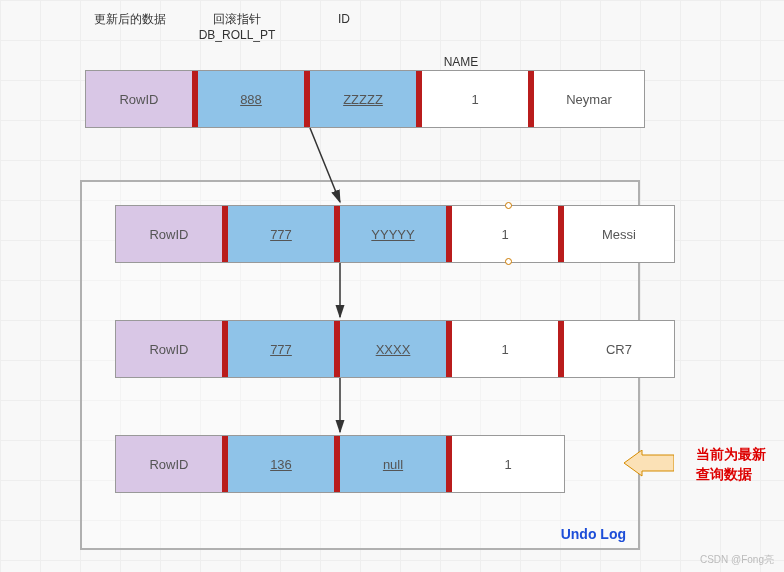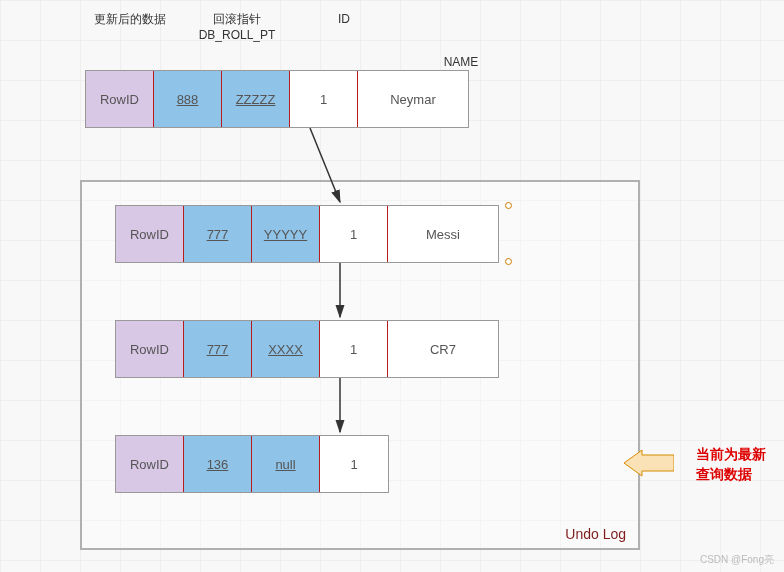--- a/index.html
+++ b/index.html
@@ -11,28 +11,28 @@
       position: relative;
       background-image:
         linear-gradient(#eee 1px, transparent 1px),
         linear-gradient(90deg, #eee 1px, transparent 1px);
       background-size: 40px 40px;
     }
     .headers { position: absolute; top: 12px; left: 85px; display: flex; gap: 17px; }
     .hcell { width: 90px; text-align: center; font-size: 12px; line-height: 1.3; color: #333; }
     .hcell.wide { width: 110px; margin-top: 43px; }
     .row { position: absolute; display: flex; background: #fff; border: 1px solid #999; }
-    .cell { width: 68px; height: 56px; display: flex; align-items: center; justify-content: center; border-right: 1px solid #b91c1c; font-size: 13px; color: #555; }
+    .cell { width: 112px; height: 56px; display: flex; align-items: center; justify-content: center; border-right: 6px solid #b91c1c; font-size: 13px; color: #555; }
     .cell:last-child { border-right: none; }
     .cell.wide { width: 110px; }
     .purple { background: #d9c7e6; }
     .blue { background: #8fc3e8; text-decoration: underline; }
     .white { background: #fff; }
     .undo-box { position: absolute; left: 80px; top: 180px; width: 560px; height: 370px; border: 2px solid #b0b0b0; background: rgba(255,255,255,0.3); }
-    .undo-label { position: absolute; right: 12px; bottom: 6px; color: #7f1d1d; font-weight: normal; font-size: 14px; }
+    .undo-label { position: absolute; right: 12px; bottom: 6px; color: #1d4ed8; font-weight: bold; font-size: 14px; }
     svg.arrows { position: absolute; left: 0; top: 0; width: 784px; height: 572px; pointer-events: none; }
     .callout { position: absolute; right: 18px; top: 445px; color: #d00; font-size: 14px; font-weight: bold; text-align: left; line-height: 1.4; }
     .callout-arrow { position: absolute; right: 110px; top: 450px; }
     .handle { position: absolute; width: 7px; height: 7px; background: #fff; border: 1px solid #cc7a00; border-radius: 50%; }
     .watermark { position: absolute; right: 10px; bottom: 5px; color: #bbb; font-size: 10px; }
   </style>
 </head>
 <body>
 
 <div class="headers">

